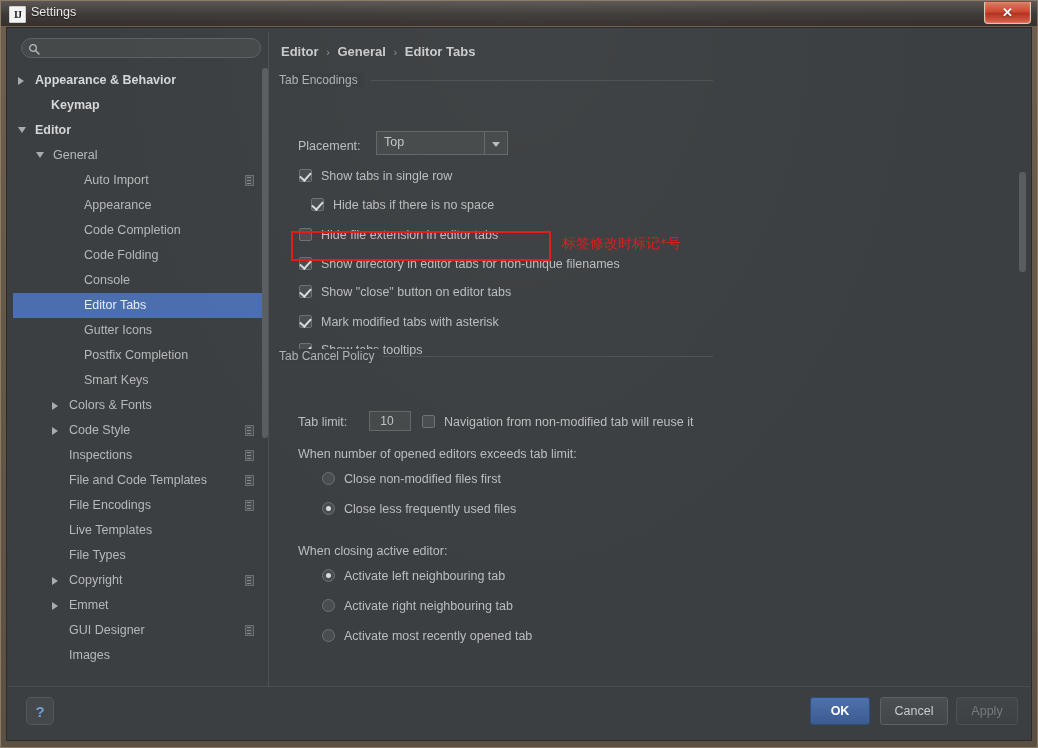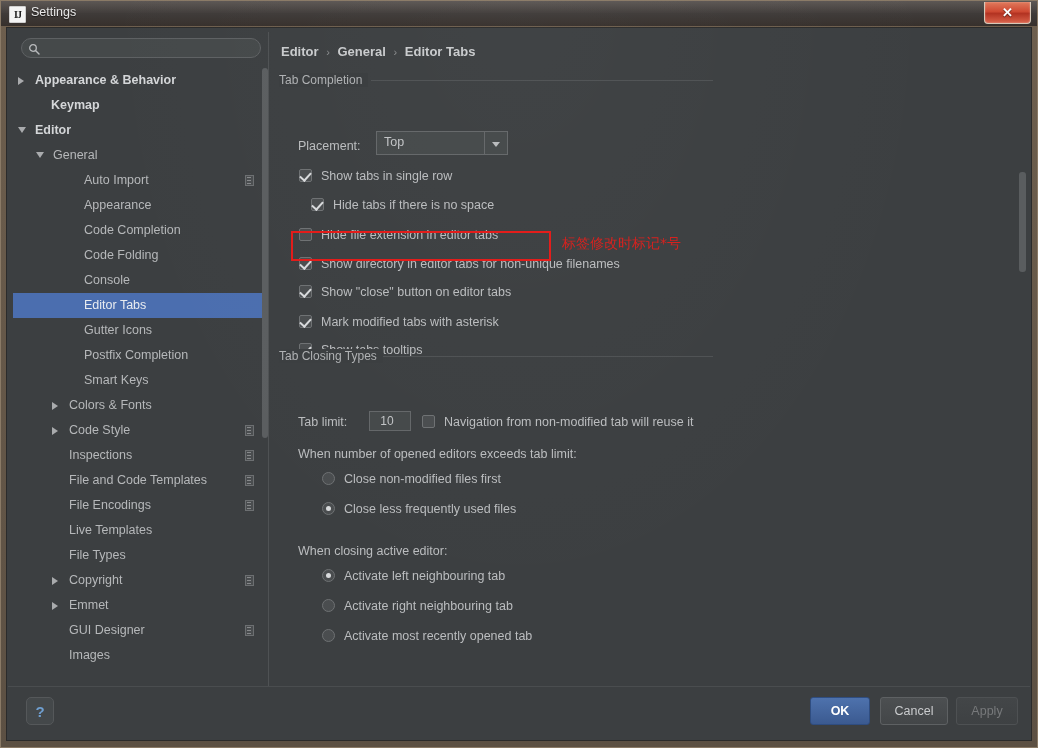--- a/index.html
+++ b/index.html
@@ -475,21 +475,21 @@
     <div class="main">
 
       <div class="breadcrumb">
         <span>Editor</span>
         <span class="bc-sep">›</span>
         <span>General</span>
         <span class="bc-sep">›</span>
         <span>Editor Tabs</span>
       </div>
 
-      <div class="group-title" style="left:8px; top:41px;">Tab Completion</div>
+      <div class="group-title" style="left:8px; top:41px;">Tab Encodings</div>
       <div class="group-rule" style="left:100px; top:48px; width:342px;"></div>
 
       <div class="row" style="left:27px; top:107px;">Placement:</div>
       <div class="combo" style="left:105px; top:99px;">
         <div class="combo-text">Top</div>
         <div class="combo-btn">
           <div class="combo-arrow"></div>
         </div>
       </div>
 
@@ -506,21 +506,21 @@
           <div class="row cb-label" style="left: 50px; top: 253px;">Show "close" button on editor tabs</div>
           <div class="cb checked" style="left: 28px; top: 283px;"></div>
           <div class="row cb-label" style="left: 50px; top: 283px;">Mark modified tabs with asterisk</div>
           <div class="cb checked" style="left: 28px; top: 311px;"></div>
           <div class="row cb-label" style="left: 50px; top: 311px;">Show tabs tooltips</div>
         </div>
 
       <div class="annot-box" style="left:20px; top:199px; width:260px; height:30px;"></div>
       <div class="annot-text" style="left:291px; top:203px;">标签修改时标记*号</div>
 
-      <div class="group-title" style="left:8px; top:317px;">Tab Closing Types</div>
+      <div class="group-title" style="left:8px; top:317px;">Tab Cancel Policy</div>
       <div class="group-rule" style="left:112px; top:324px; width:330px;"></div>
 
       <div class="row" style="left:27px; top:383px;">Tab limit:</div>
       <div class="spinner" style="left:98px; top:379px;">
         <div class="spinner-text">10</div>
       </div>
       <div class="cb" style="left:151px; top:383px;"></div>
       <div class="row" style="left:173px; top:383px;">Navigation from non-modified tab will reuse it</div>
 
       <div class="row" style="left:27px; top:415px;">When number of opened editors exceeds tab limit:</div>

